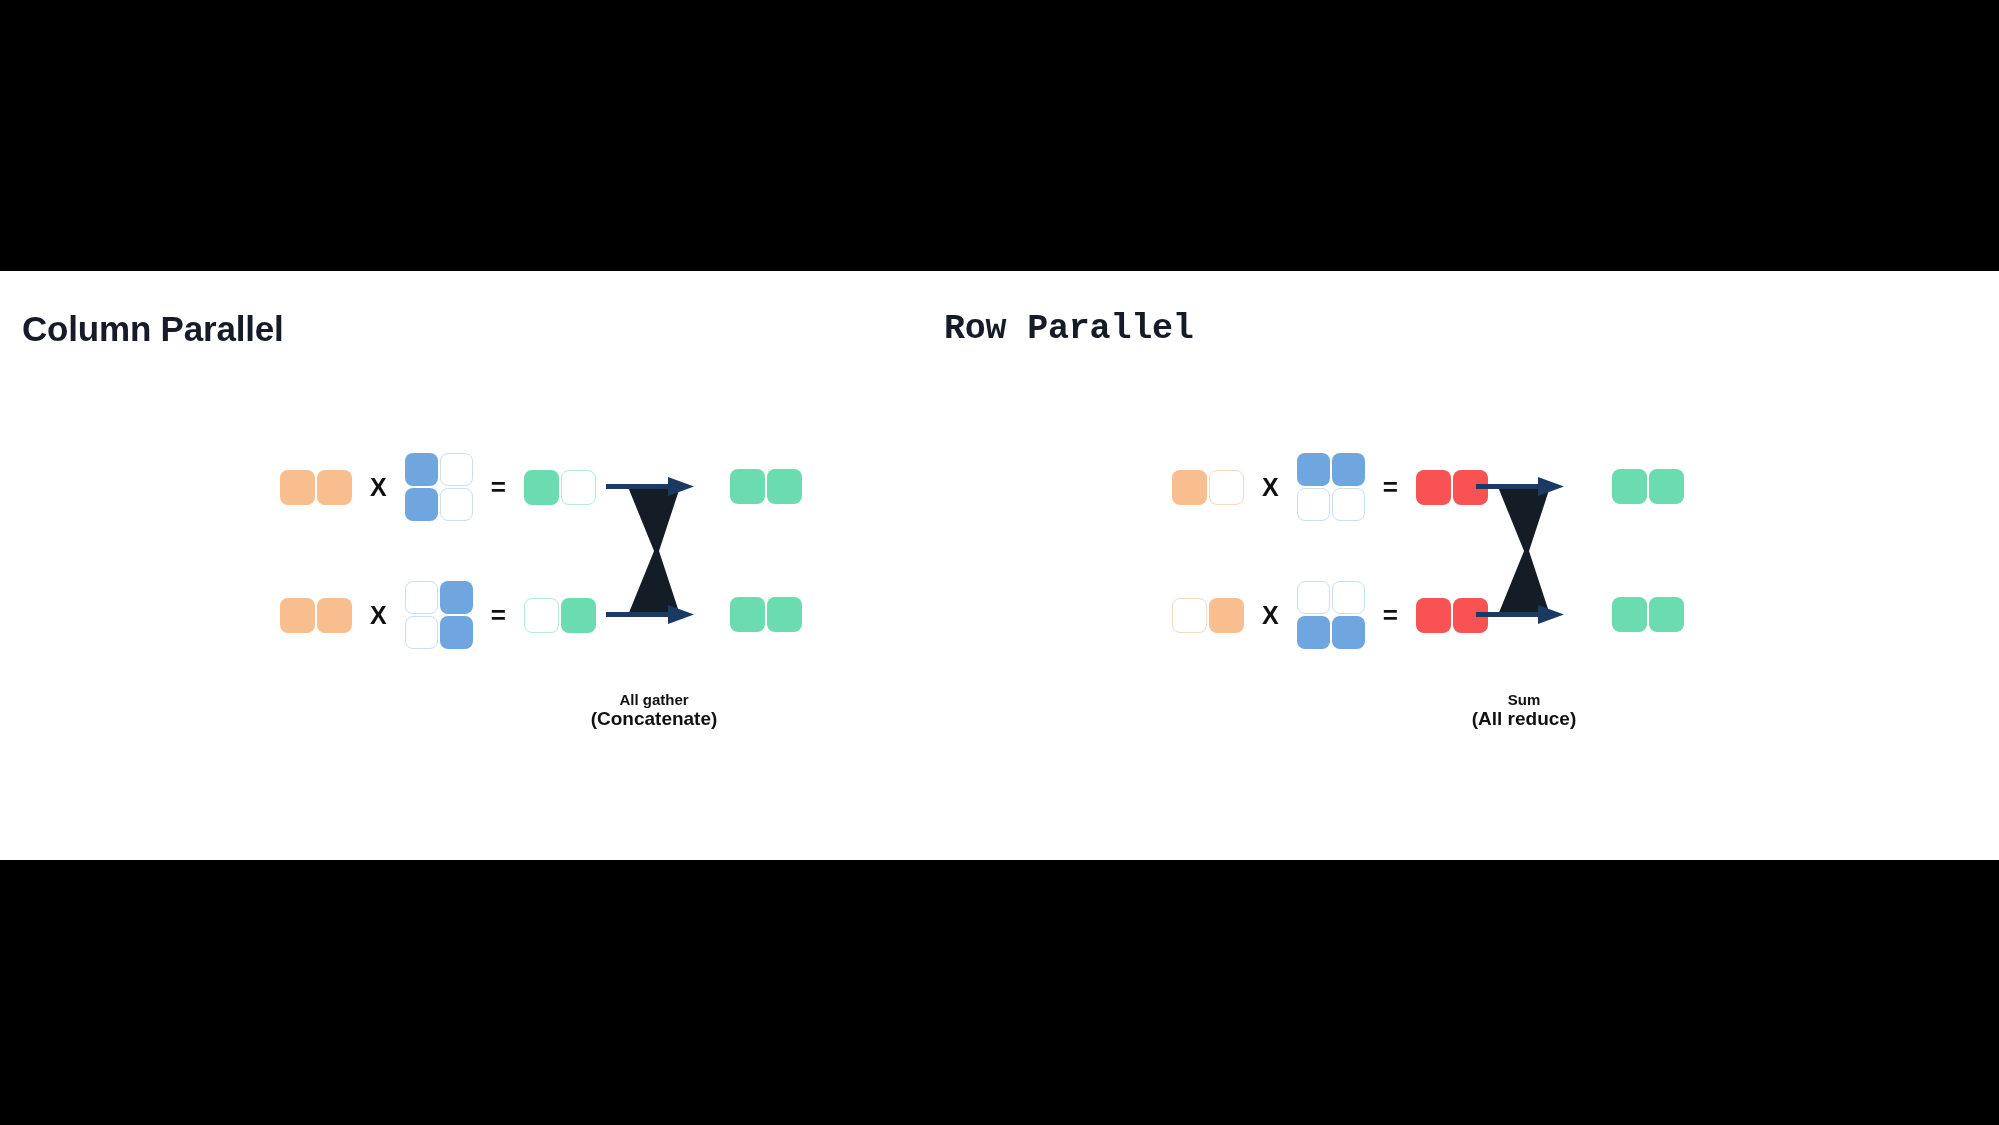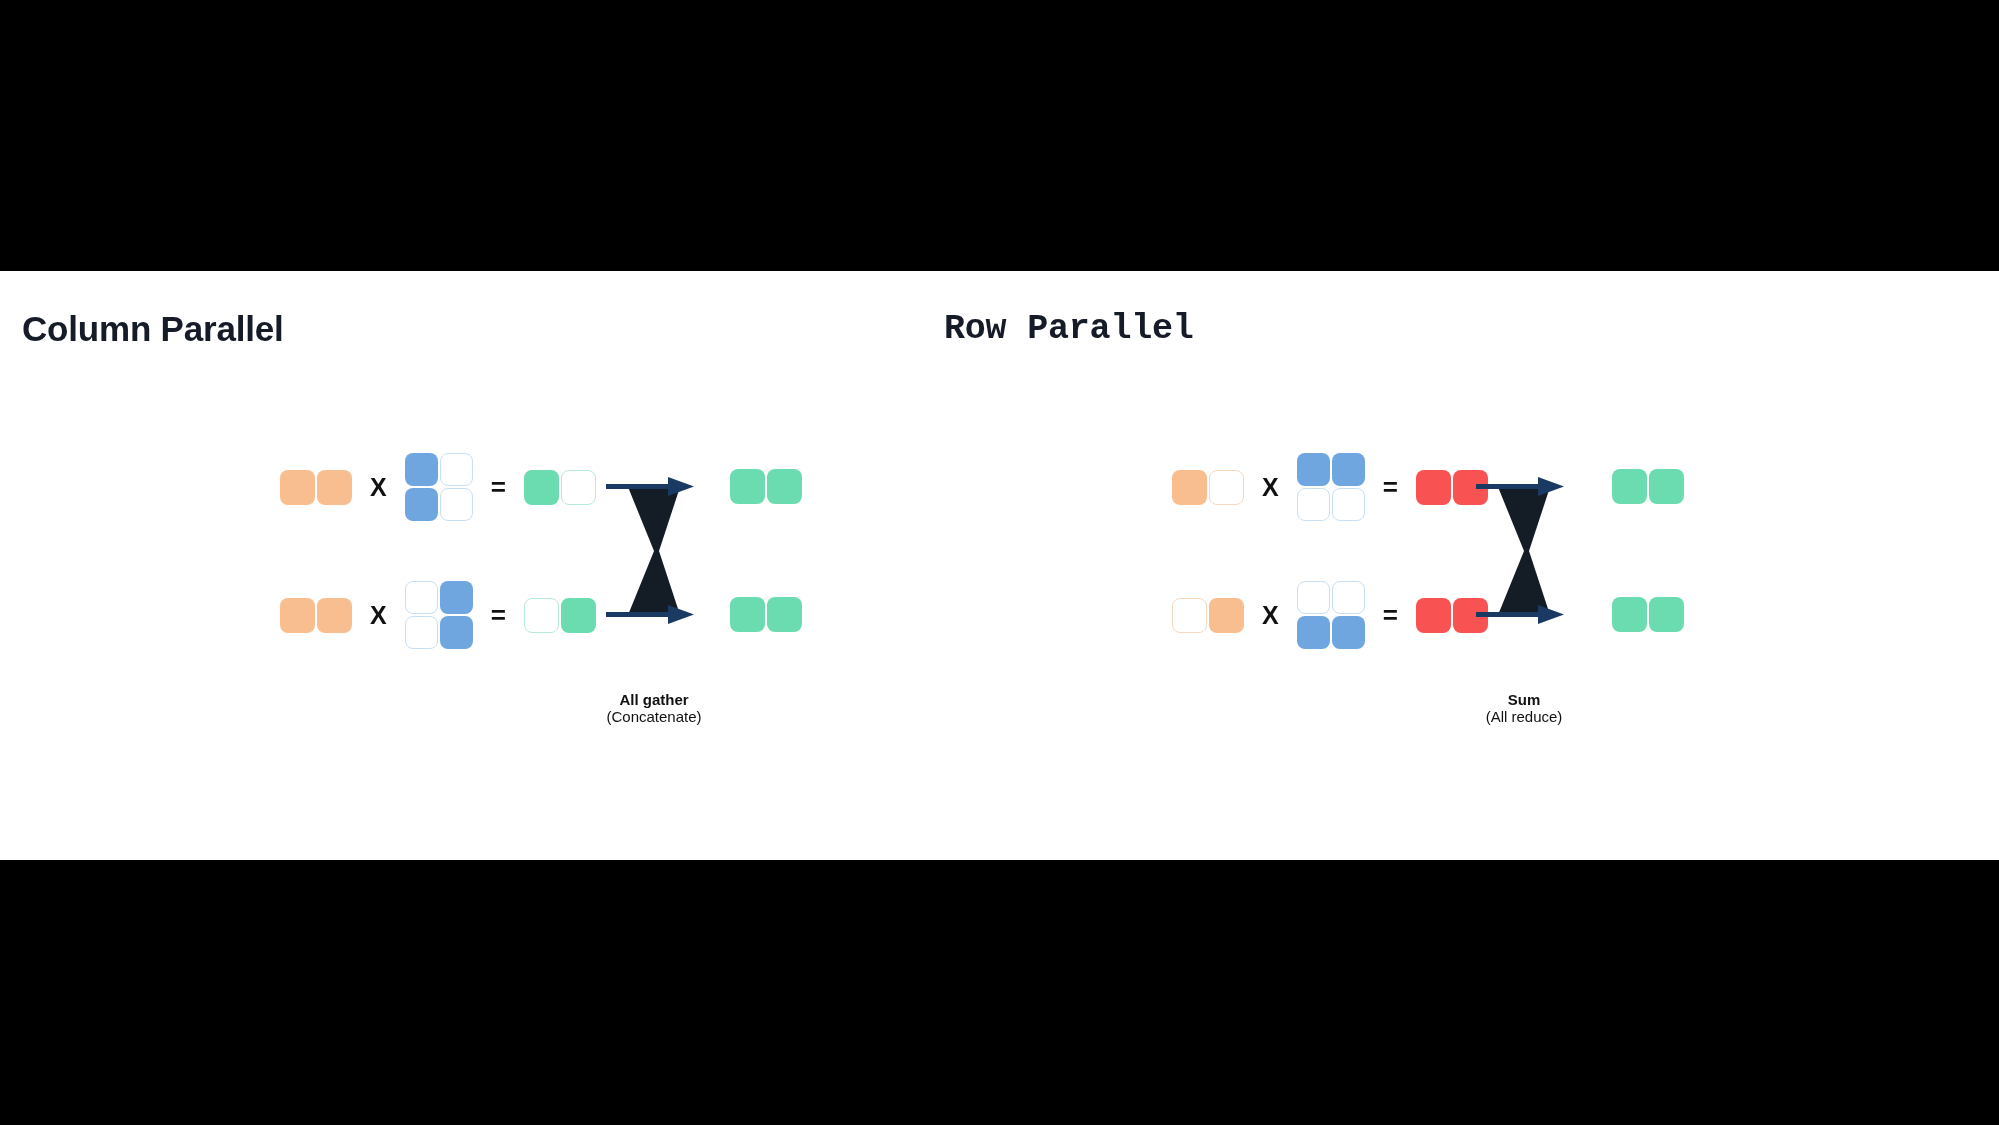--- a/index.html
+++ b/index.html
@@ -133,22 +133,22 @@
     text-align: center;
     color: #111111;
     margin-top: 38px;
   }
   .cap-main {
     font-size: 15px;
     font-weight: bold;
     line-height: 1.15;
   }
   .cap-sub {
-    font-size: 15px;
-    font-weight: normal;
+    font-size: 19px;
+    font-weight: bold;
     line-height: 1.2;
   }
 
   
   .output {
     position: absolute;
     display: flex;
     gap: 2px;
   }
   .output .cell { height: 35px; }

